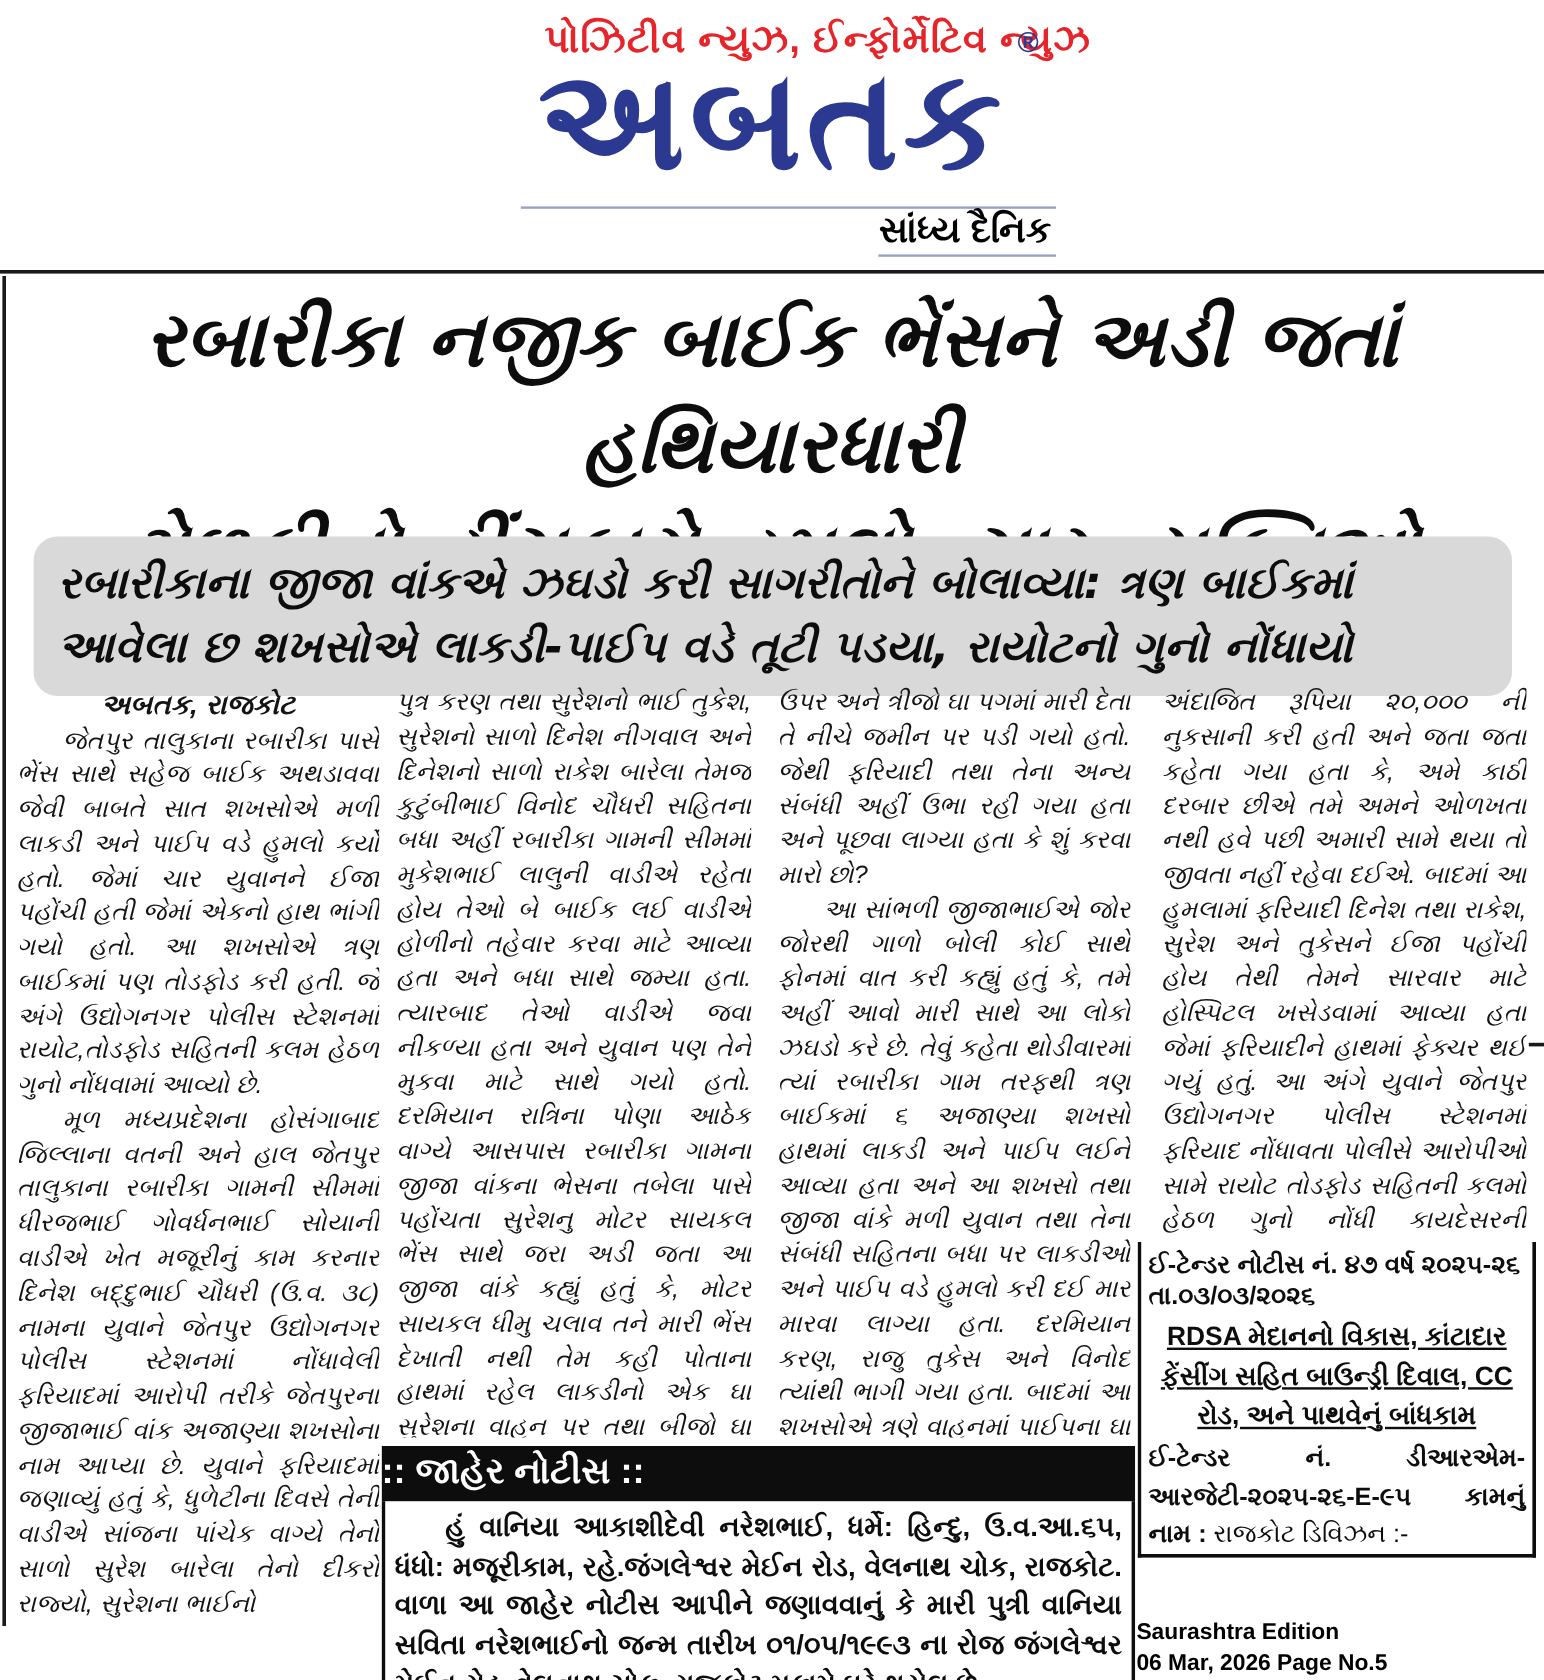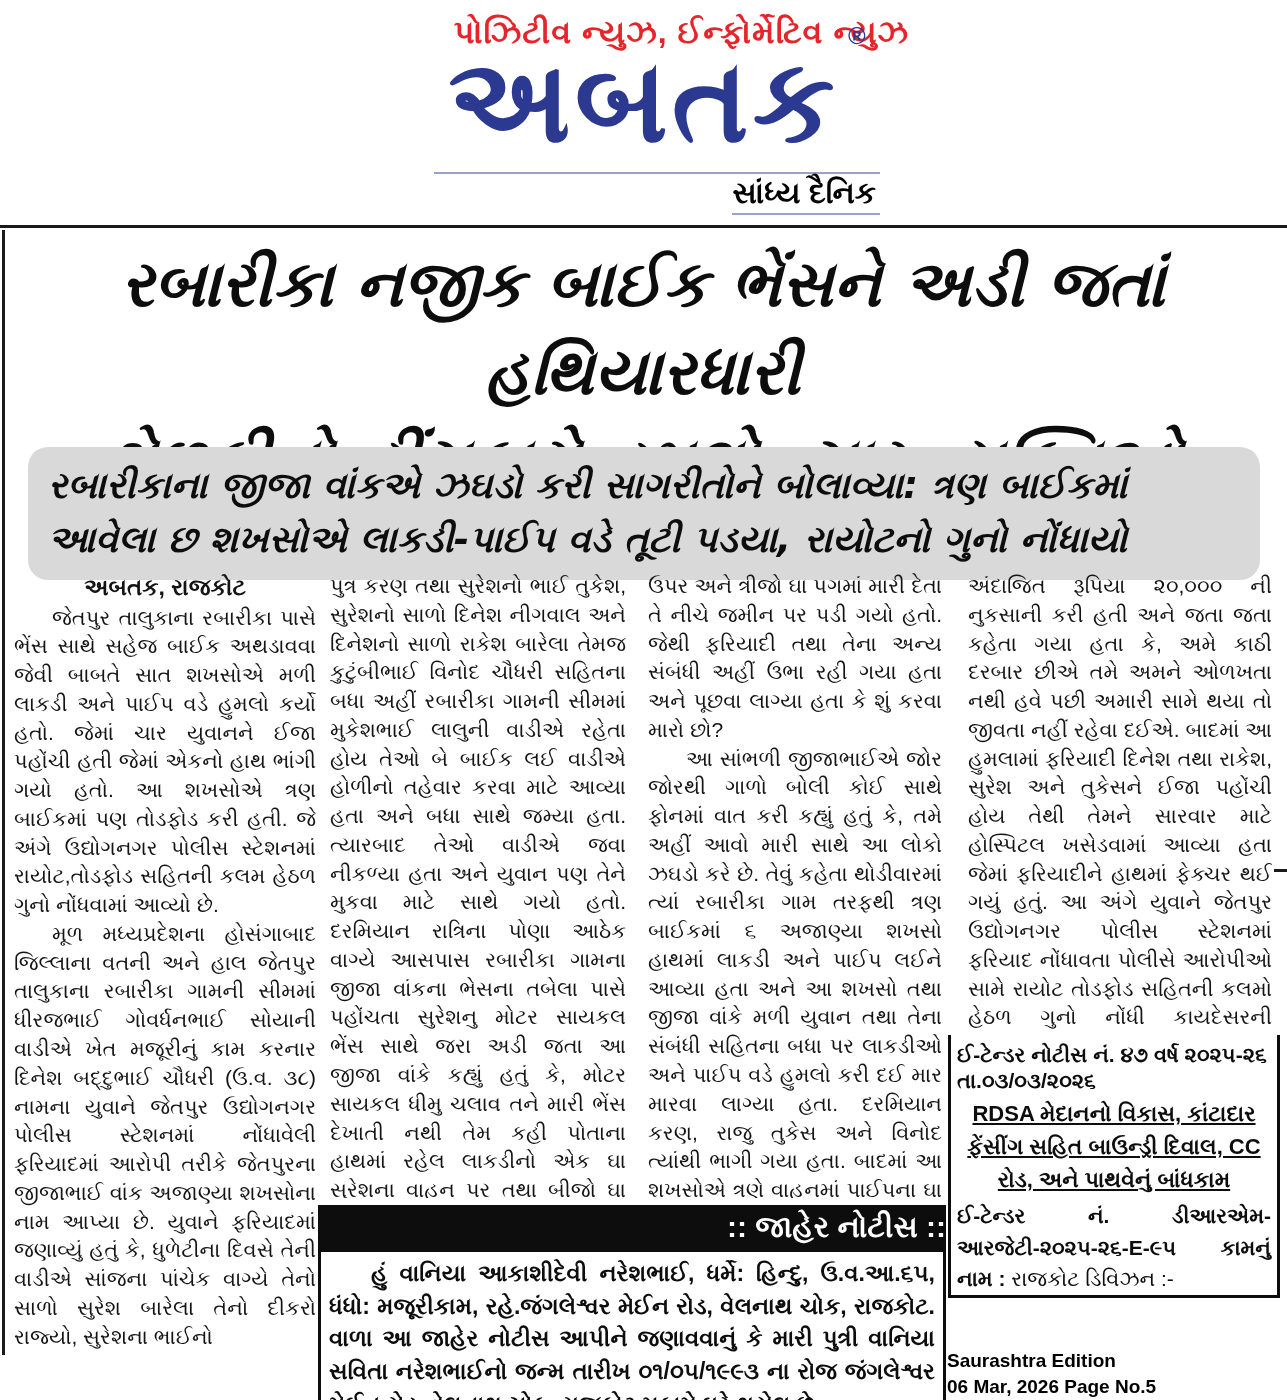--- a/index.html
+++ b/index.html
@@ -59,39 +59,40 @@
     font-size:37px;line-height:1.45;font-weight:bold;font-style:italic;
     color:#0d0d0d;
     font-family:"DejaVu Sans", sans-serif;
   }
   
   .col{
     position:absolute;top:572px;
     font-size:21px;line-height:1.37;
     text-align:justify;overflow:hidden;
     color:#141414;
+    font-style:italic;
   }
   .col p{margin:0;text-indent:38px;}
   .col p.noindent{text-indent:0;}
   .col1{left:14px;width:302px;height:783px;}
   .col2{left:330px;width:296px;height:626px;}
   .col3{left:648px;width:294px;height:626px;}
   .col4{left:968px;width:304px;height:458px;}
   .dateline{
     text-align:center;font-weight:bold;font-size:23px;
     margin:0 0 2px 0;text-indent:0 !important;
   }
   
   .notice-box{
     position:absolute;top:1205px;left:318px;width:628px;height:195px;
     overflow:hidden;
   }
   .notice-header{
     background:#0d0d0d;color:#ffffff;
-    text-align:right;font-weight:bold;font-size:30px;
+    text-align:left;font-weight:bold;font-size:30px;
     padding:5px 0 7px 0;
   }
   .notice-body{
     border:3px solid #0d0d0d;border-top:none;
     padding:5px 8px 0 8px;
     font-size:23px;font-weight:600;line-height:1.42;
     text-align:justify;color:#0d0d0d;
   }
   .notice-body p{margin:0;text-indent:42px;}
   

